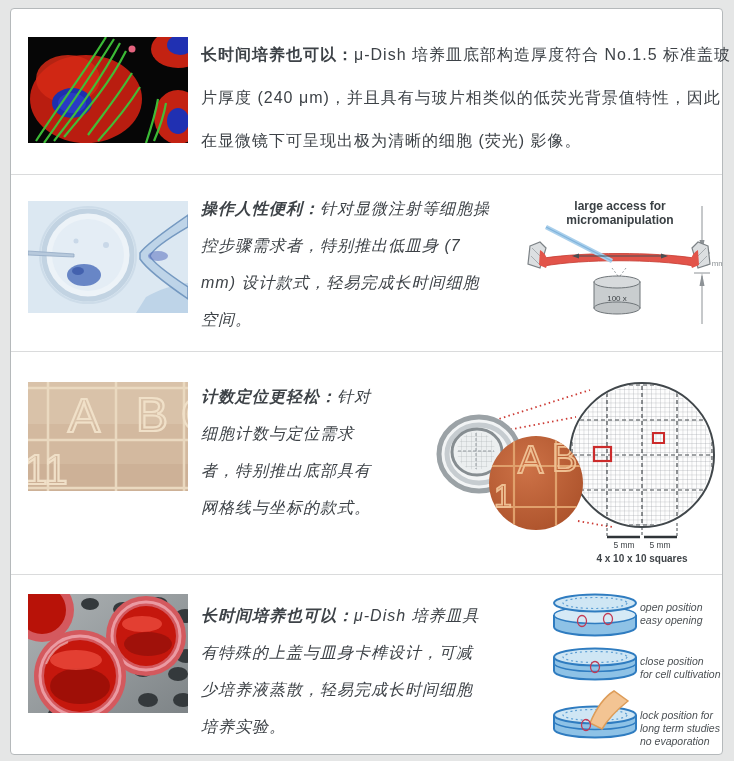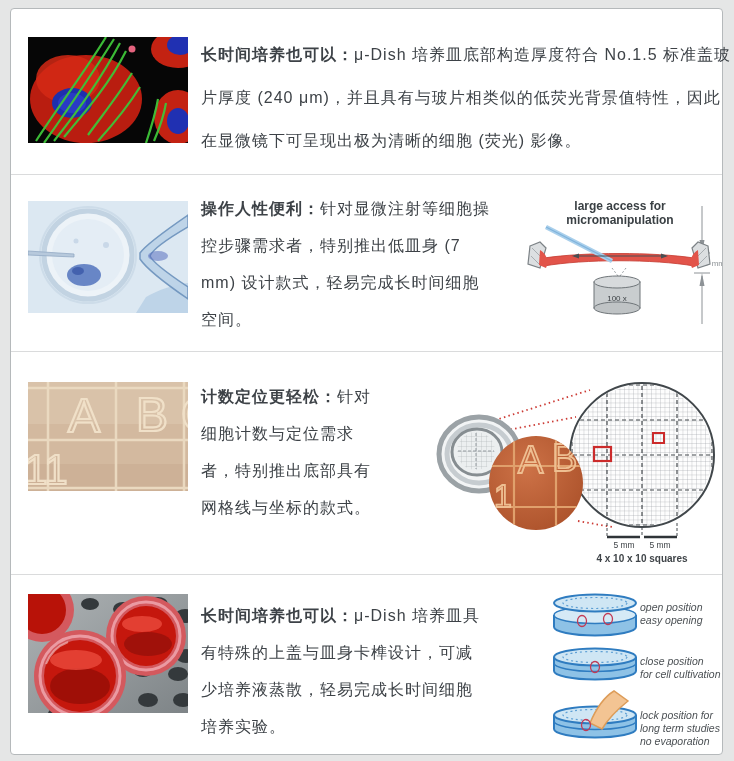--- a/index.html
+++ b/index.html
@@ -29,21 +29,21 @@
   .textblock{
     position:absolute;
     color:#3d4247;
     font-size:16px;
     letter-spacing:1px;
   }
   .textblock .ln{
     white-space:nowrap;
   }
   .lh43 .ln{height:43px;line-height:43px;}
-  .lh37 .ln{height:37px;line-height:37px;}
+  .lh37 .ln{height:37px;line-height:37px;font-style:italic;}
   .head{font-weight:bold;}
   .diagram{position:absolute;}
   .diagram svg{display:block;}
   .dg-title{font-weight:bold;fill:#3a4044;}
   .dg-gray{fill:#8d9296;}
   .dg-dark{fill:#3f4448;}
   .dg-italic{font-style:italic;fill:#4b5054;}
 </style>
 </head>
 <body>

